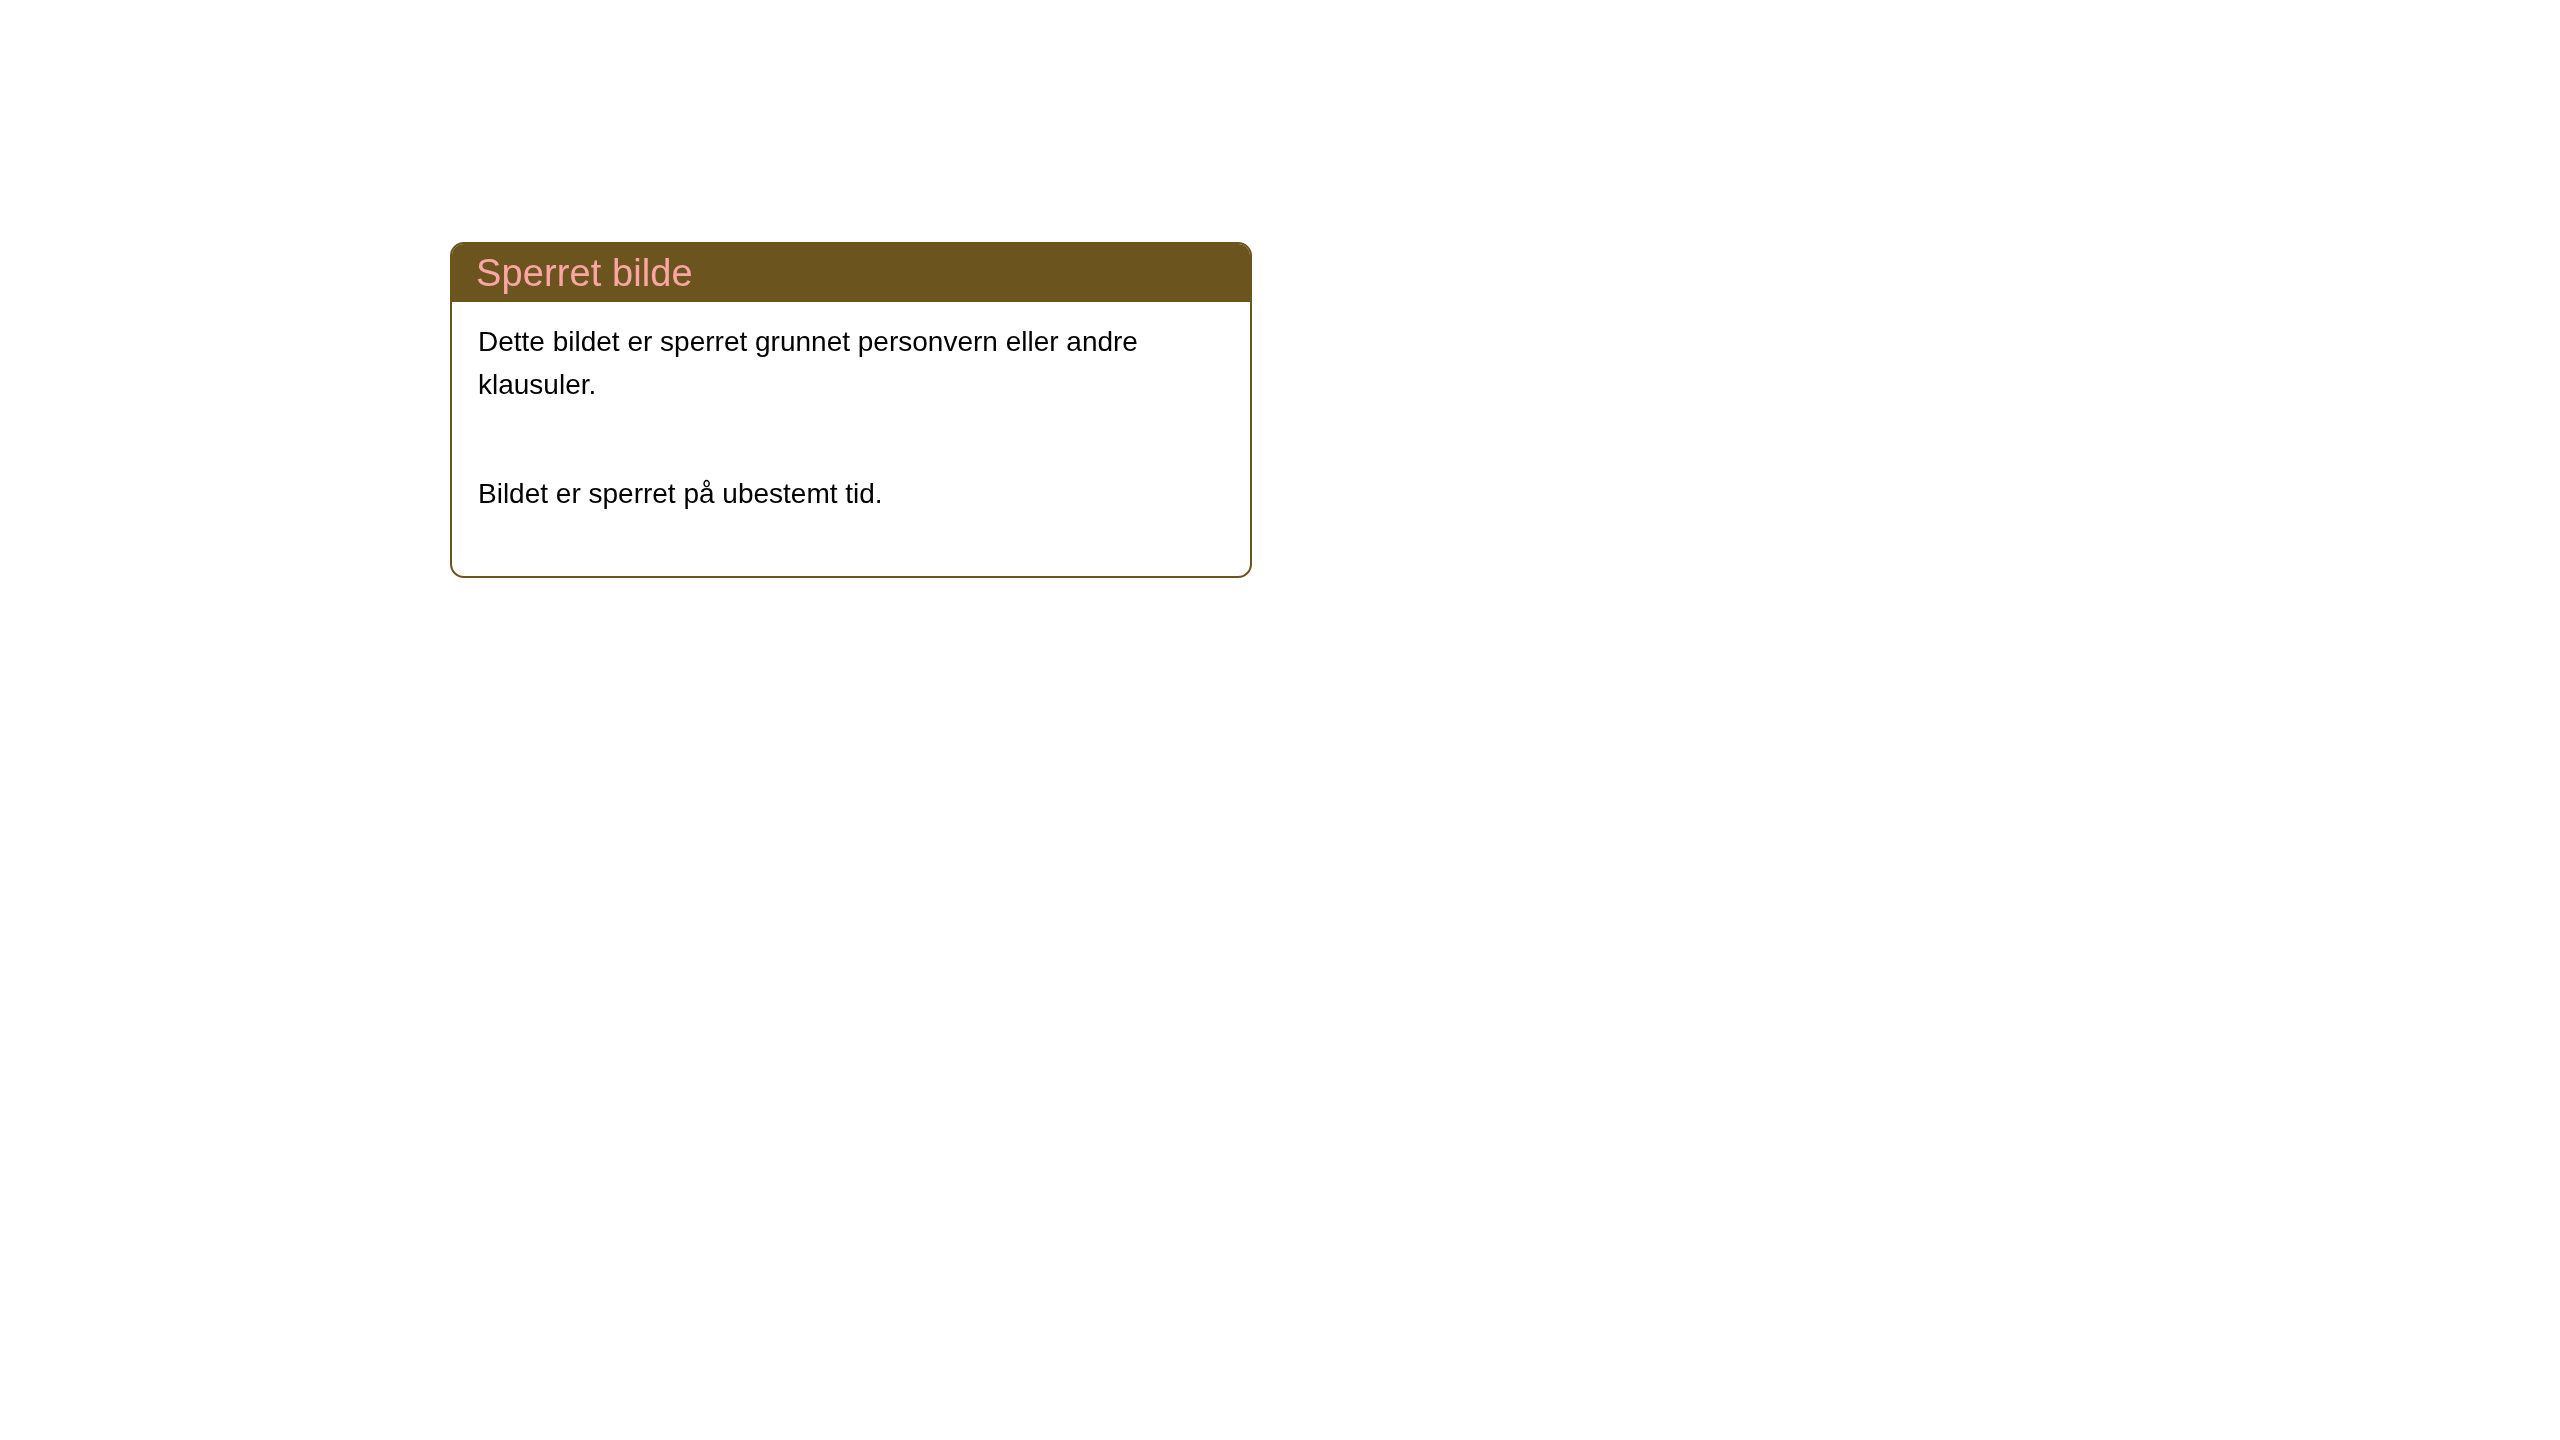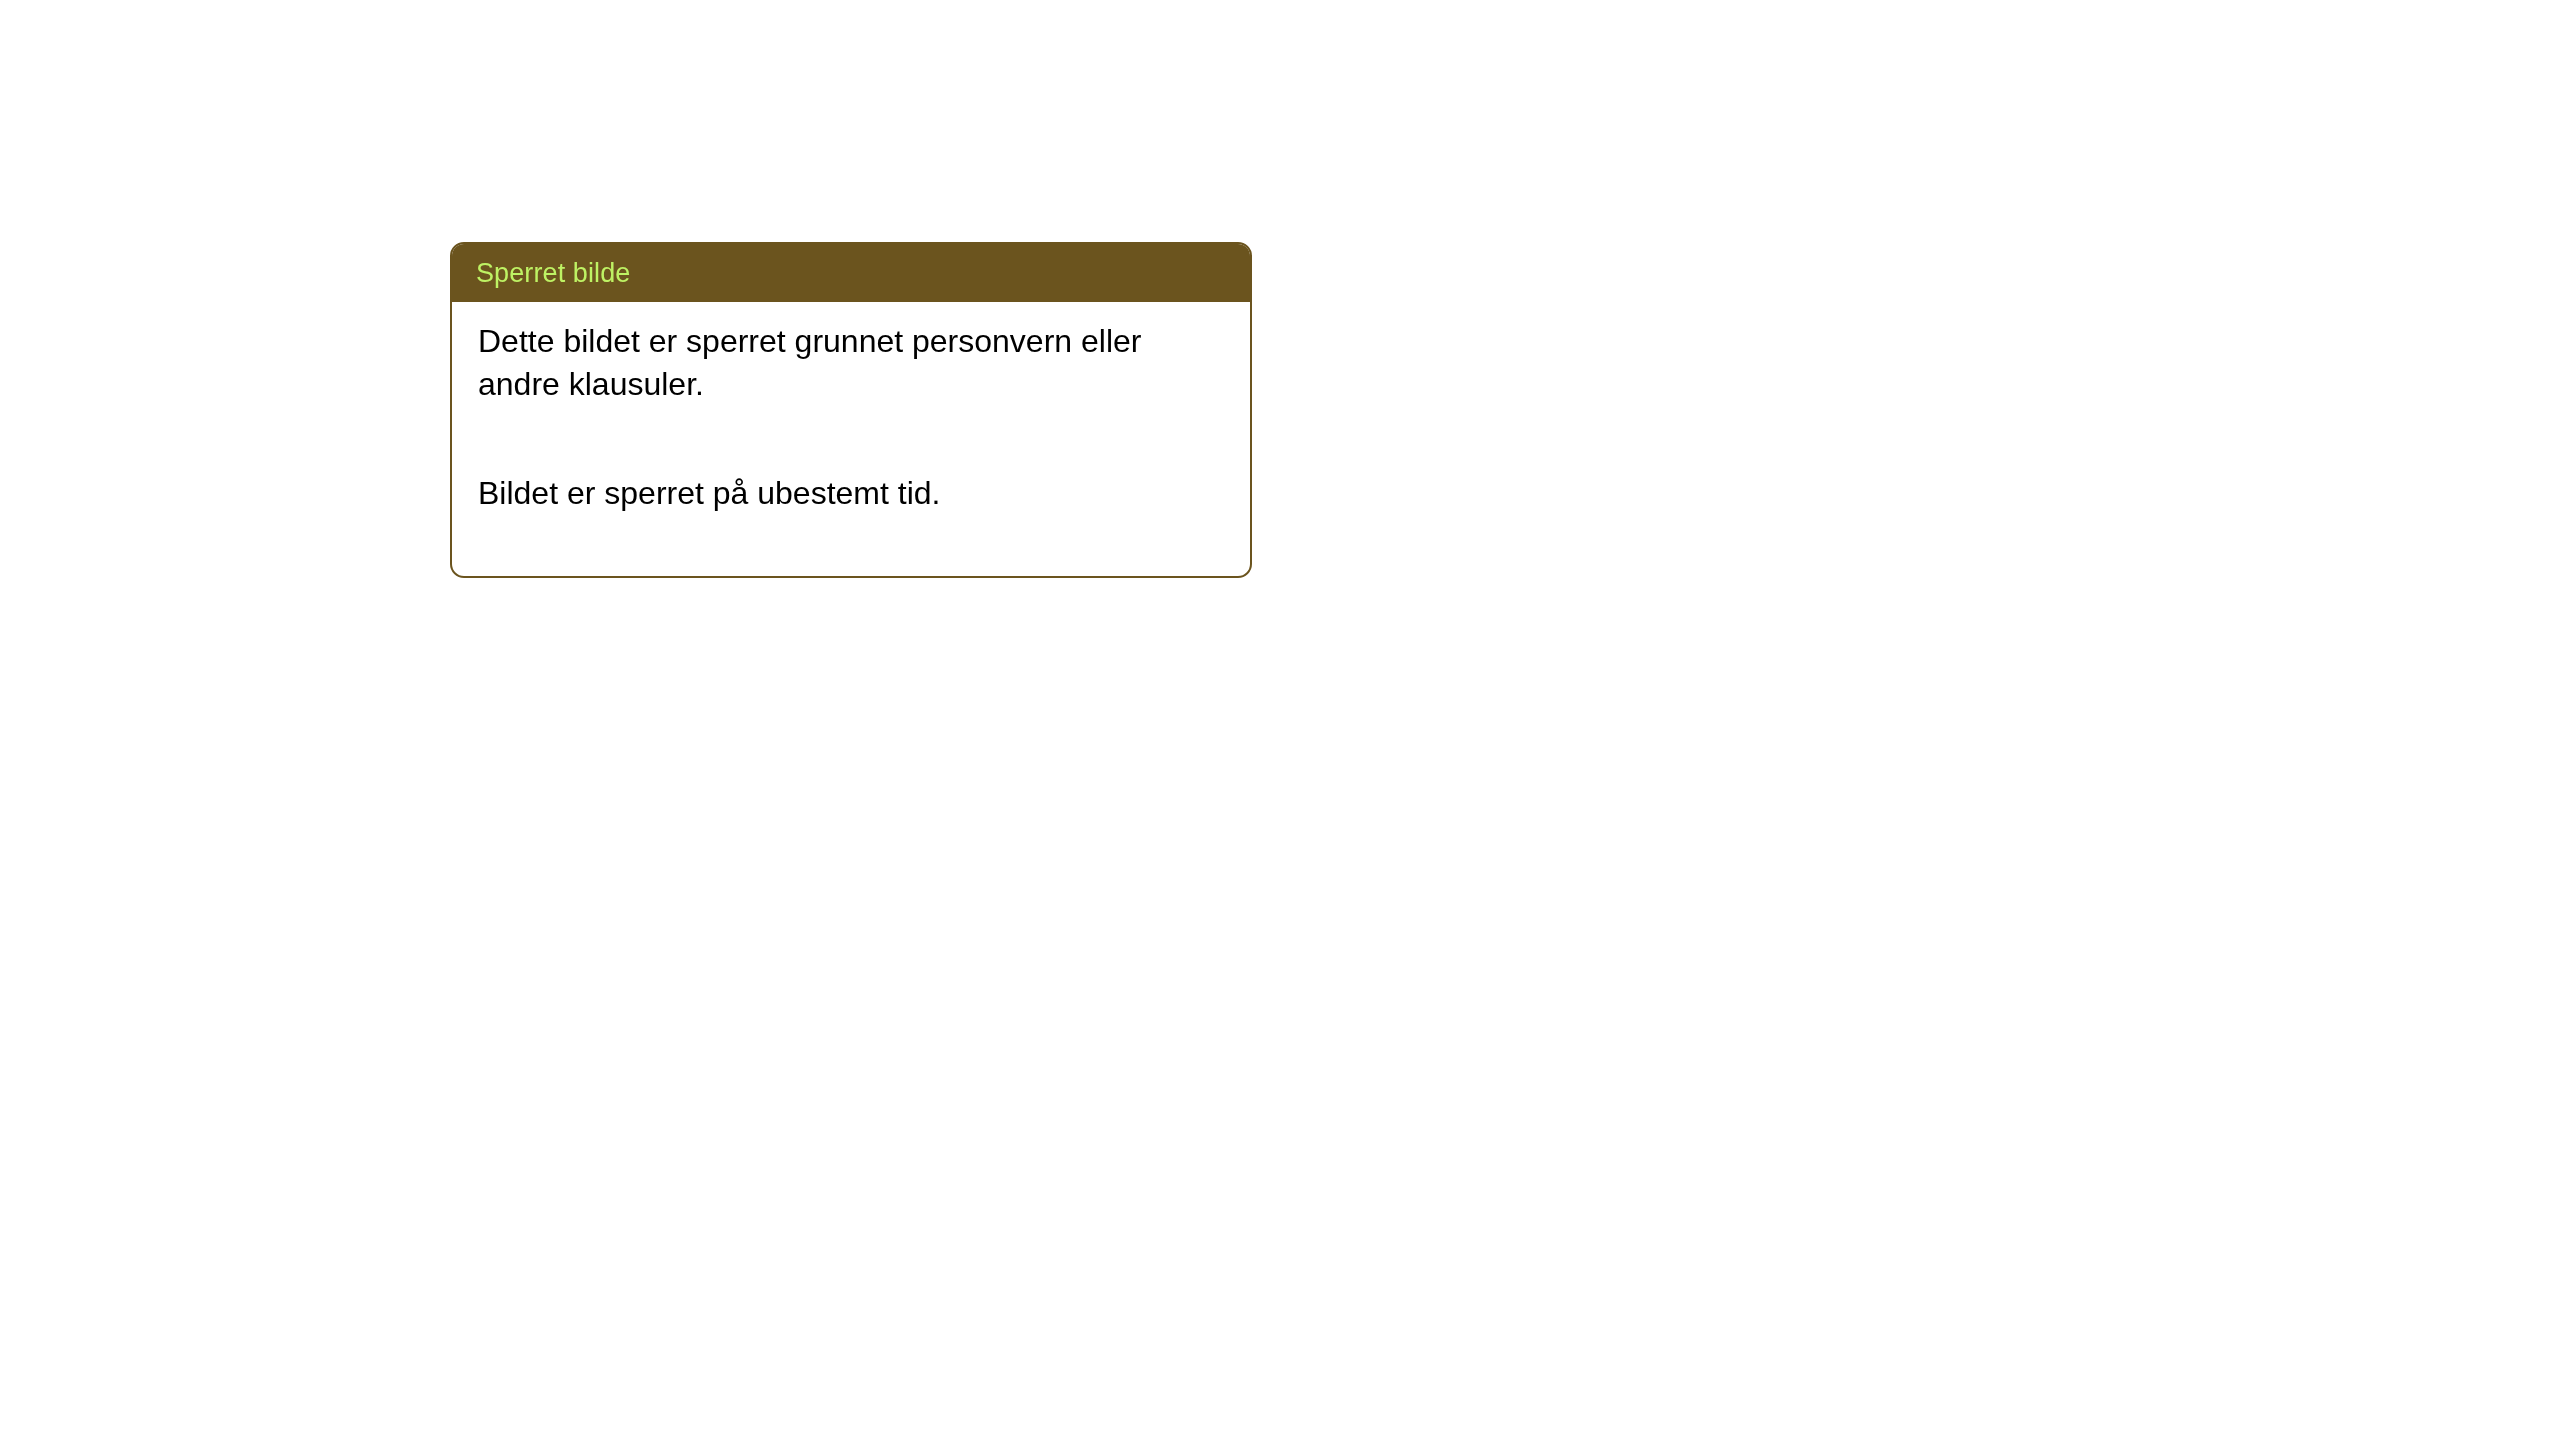--- a/index.html
+++ b/index.html
@@ -39,36 +39,36 @@
   .card-header {
     height: 58px;
     background: #6b541e;
     display: flex;
     align-items: center;
     padding: 0 0 0 24px;
     box-sizing: border-box;
   }
 
   .card-title {
-    color: #bef264;
-    font-size: 27px;
+    color: #fca5a5;
+    font-size: 38px;
     font-weight: 400;
     line-height: 1;
     letter-spacing: 0.1px;
     white-space: nowrap;
   }
 
   .card-body {
     padding: 18px 26px 0 26px;
     box-sizing: border-box;
   }
 
   .card-paragraph {
     color: #000000;
-    font-size: 32px;
+    font-size: 28px;
     line-height: 43px;
     font-weight: 400;
     margin: 0;
     max-width: 740px;
   }
 
   .card-paragraph + .card-paragraph {
     margin-top: 66px;
   }
 </style>

